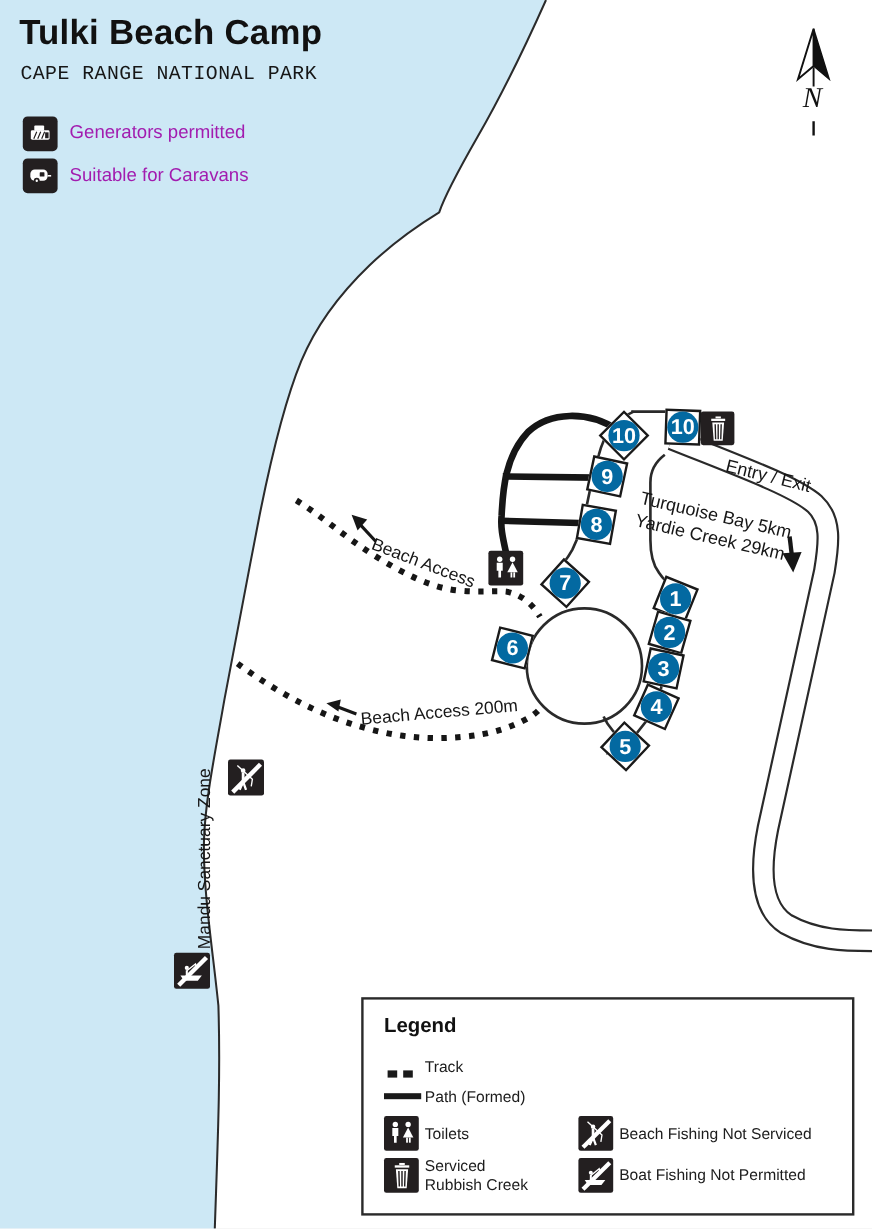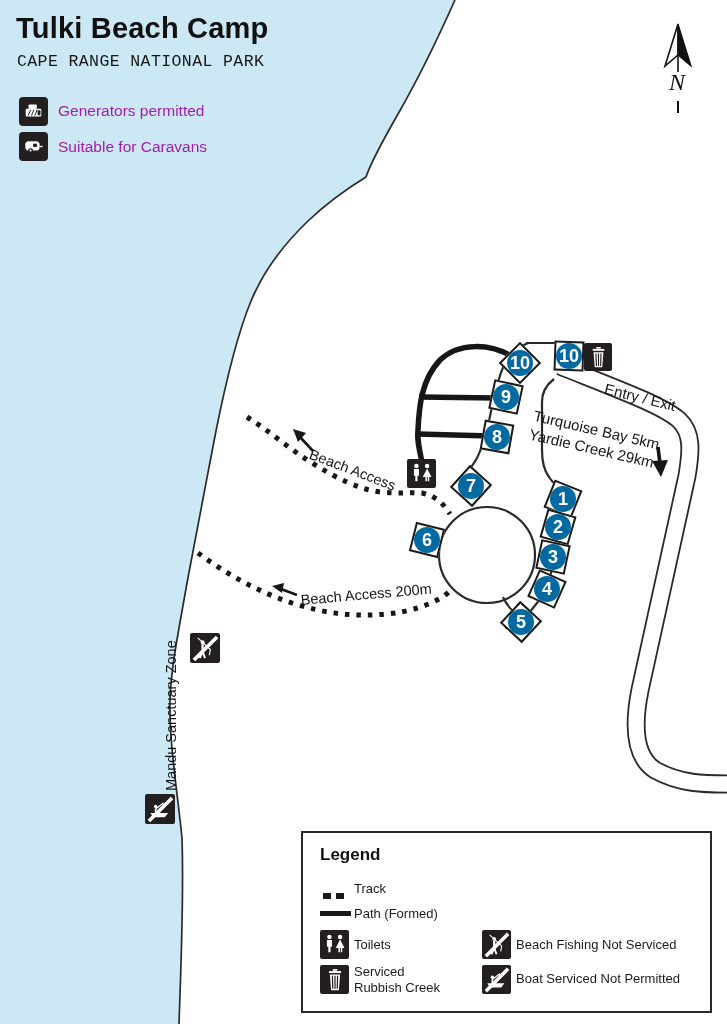--- a/index.html
+++ b/index.html
@@ -260,16 +260,16 @@
 
     <div class="abs blk" style="left:179px;top:132px;width:29px;height:29px;">
       <svg width="26" height="26" viewBox="0 0 28 28">
         <circle cx="9" cy="11" r="1.8" fill="#fff"></circle>
         <path d="M9 13 L9 17.5" stroke="#fff" stroke-width="1.8"></path>
         <path d="M9 13.5 L16.5 7.5 L17.5 12" stroke="#fff" stroke-width="1.2" fill="none"></path>
         <path d="M3.5 17.5 L22 17.5 L18.5 22 L6.5 22 Z" fill="#fff"></path>
         <path d="M2 26 L26 2" stroke="#fff" stroke-width="3.8"></path>
       </svg>
     </div>
-    <div class="abs leg-label" style="left:213px;top:138px;">Boat Serviced Not Permitted</div>
+    <div class="abs leg-label" style="left:213px;top:138px;">Boat Fishing Not Permitted</div>
   </div>
 
 </div>
 
 </body></html>

